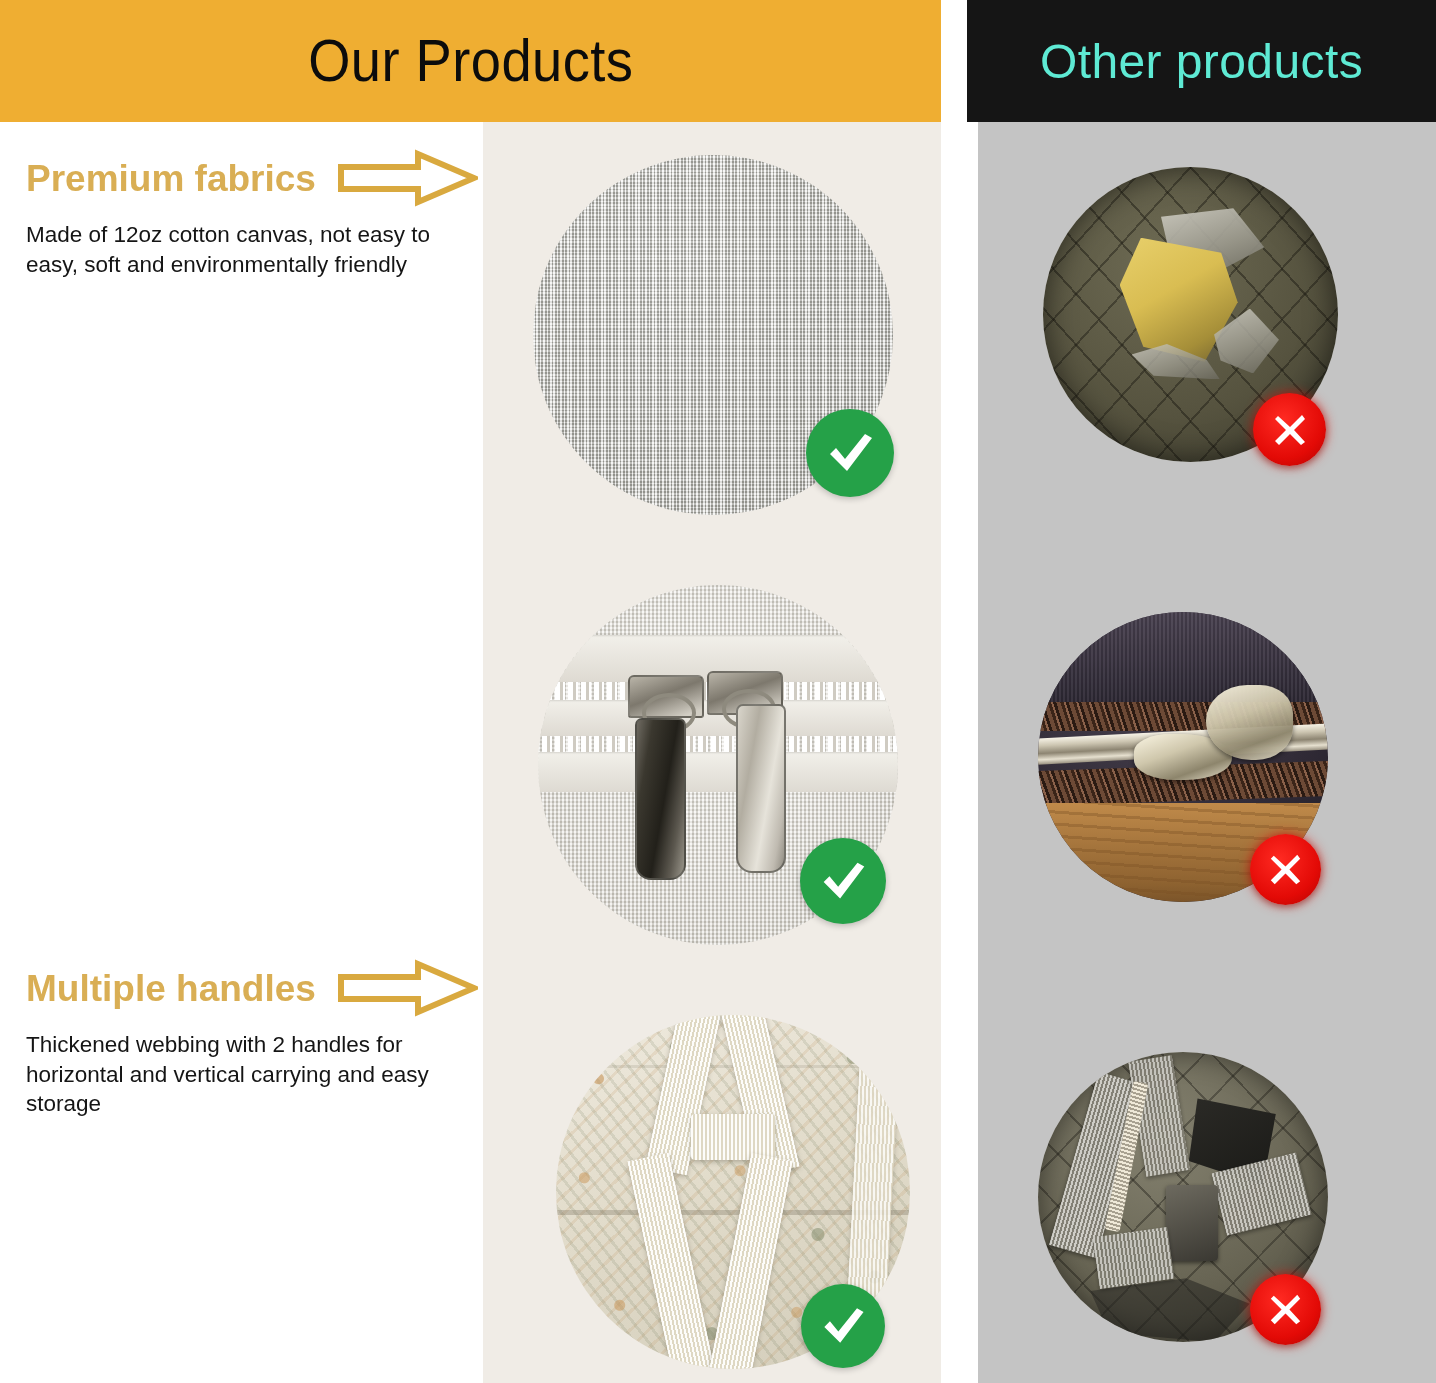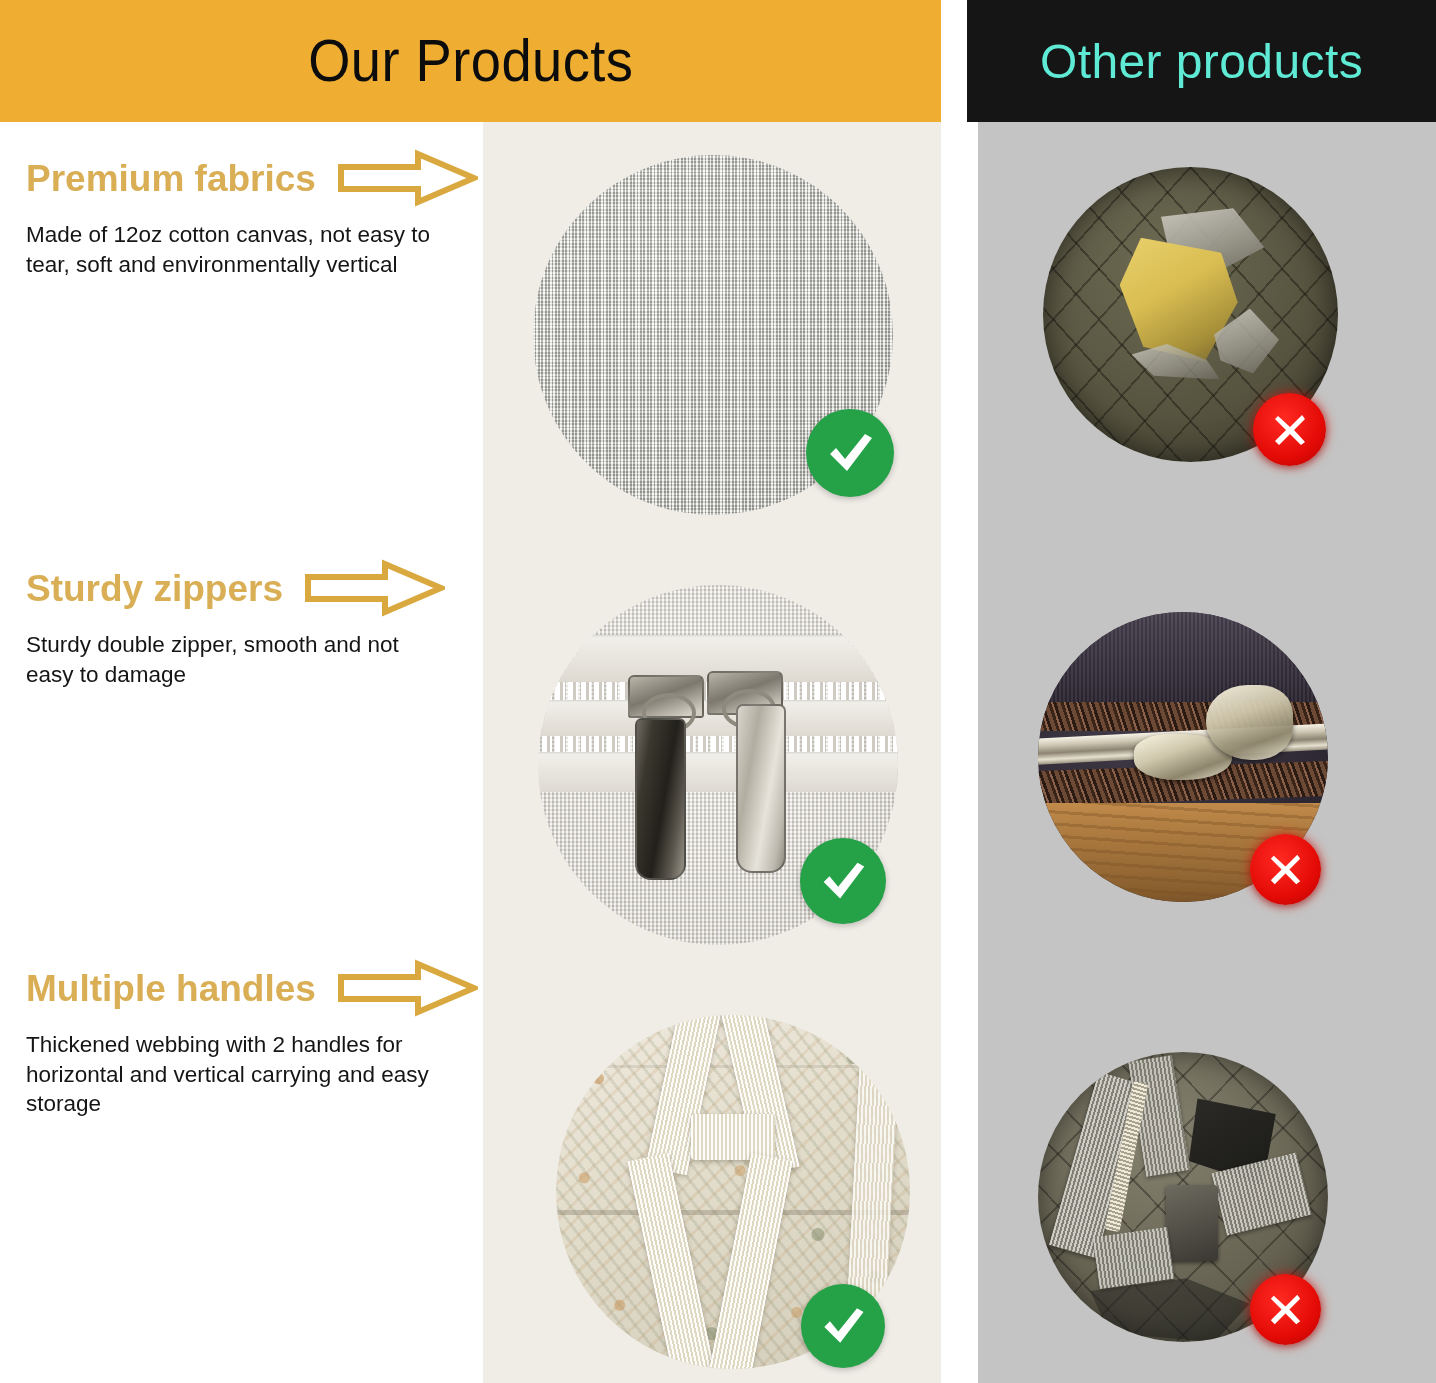--- a/index.html
+++ b/index.html
@@ -349,34 +349,23 @@
 
     <div class="feature" id="feature-0">
       <div class="feature-head">
         <span class="feature-title">Premium fabrics</span>
         <span class="arrow-wrap">
           <svg width="140" height="58" viewBox="0 0 140 58" aria-hidden="true">
             <polygon points="3,18 80,18 80,5 136,29 80,53 80,40 3,40" fill="none" stroke="#d9a93f" stroke-width="6" stroke-linejoin="miter" stroke-linecap="butt"></polygon>
           </svg>
         </span>
       </div>
-      <div class="feature-body">Made of 12oz cotton canvas, not easy to tear, soft and environmentally vertical</div>
-    </div>
-
-    <div class="feature" id="feature-1">
-      <div class="feature-head">
-        <span class="feature-title">Sturdy zippers</span>
-        <span class="arrow-wrap">
-          <svg width="140" height="58" viewBox="0 0 140 58" aria-hidden="true">
-            <polygon points="3,18 80,18 80,5 136,29 80,53 80,40 3,40" fill="none" stroke="#d9a93f" stroke-width="6" stroke-linejoin="miter" stroke-linecap="butt"></polygon>
-          </svg>
-        </span>
-      </div>
-      <div class="feature-body">Sturdy double zipper, smooth and not easy to damage</div>
-    </div>
+      <div class="feature-body">Made of 12oz cotton canvas, not easy to easy, soft and environmentally friendly</div>
+    </div>
+
 
     <div class="feature" id="feature-2">
       <div class="feature-head">
         <span class="feature-title">Multiple handles</span>
         <span class="arrow-wrap">
           <svg width="140" height="58" viewBox="0 0 140 58" aria-hidden="true">
             <polygon points="3,18 80,18 80,5 136,29 80,53 80,40 3,40" fill="none" stroke="#d9a93f" stroke-width="6" stroke-linejoin="miter" stroke-linecap="butt"></polygon>
           </svg>
         </span>
       </div>

